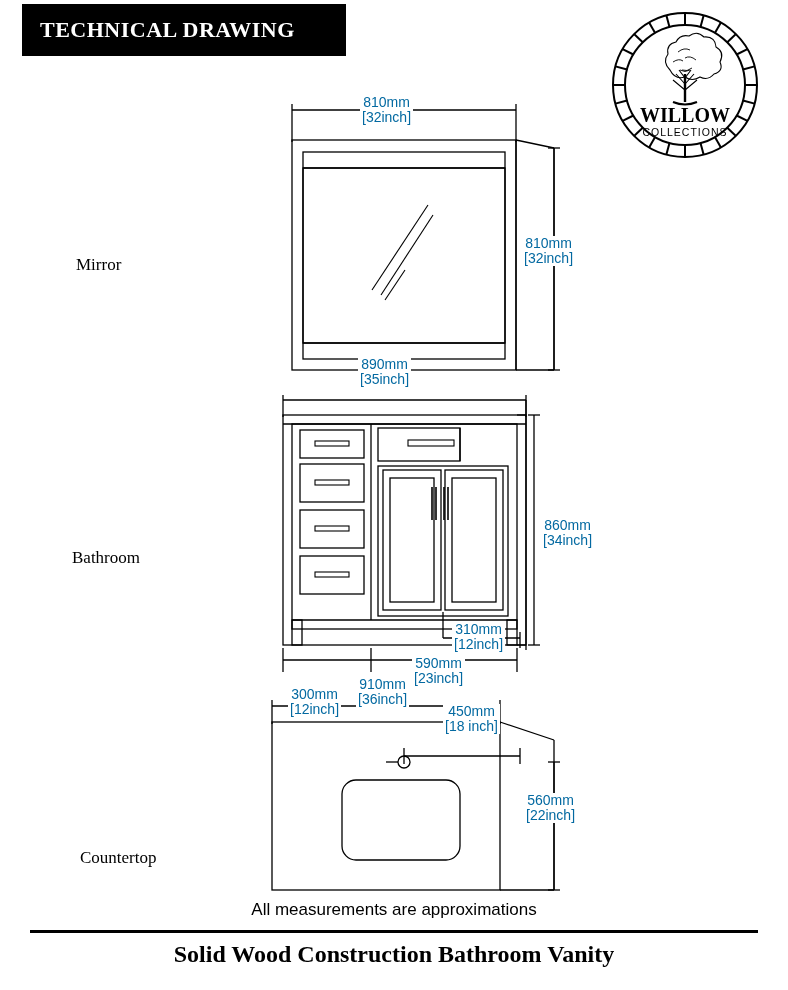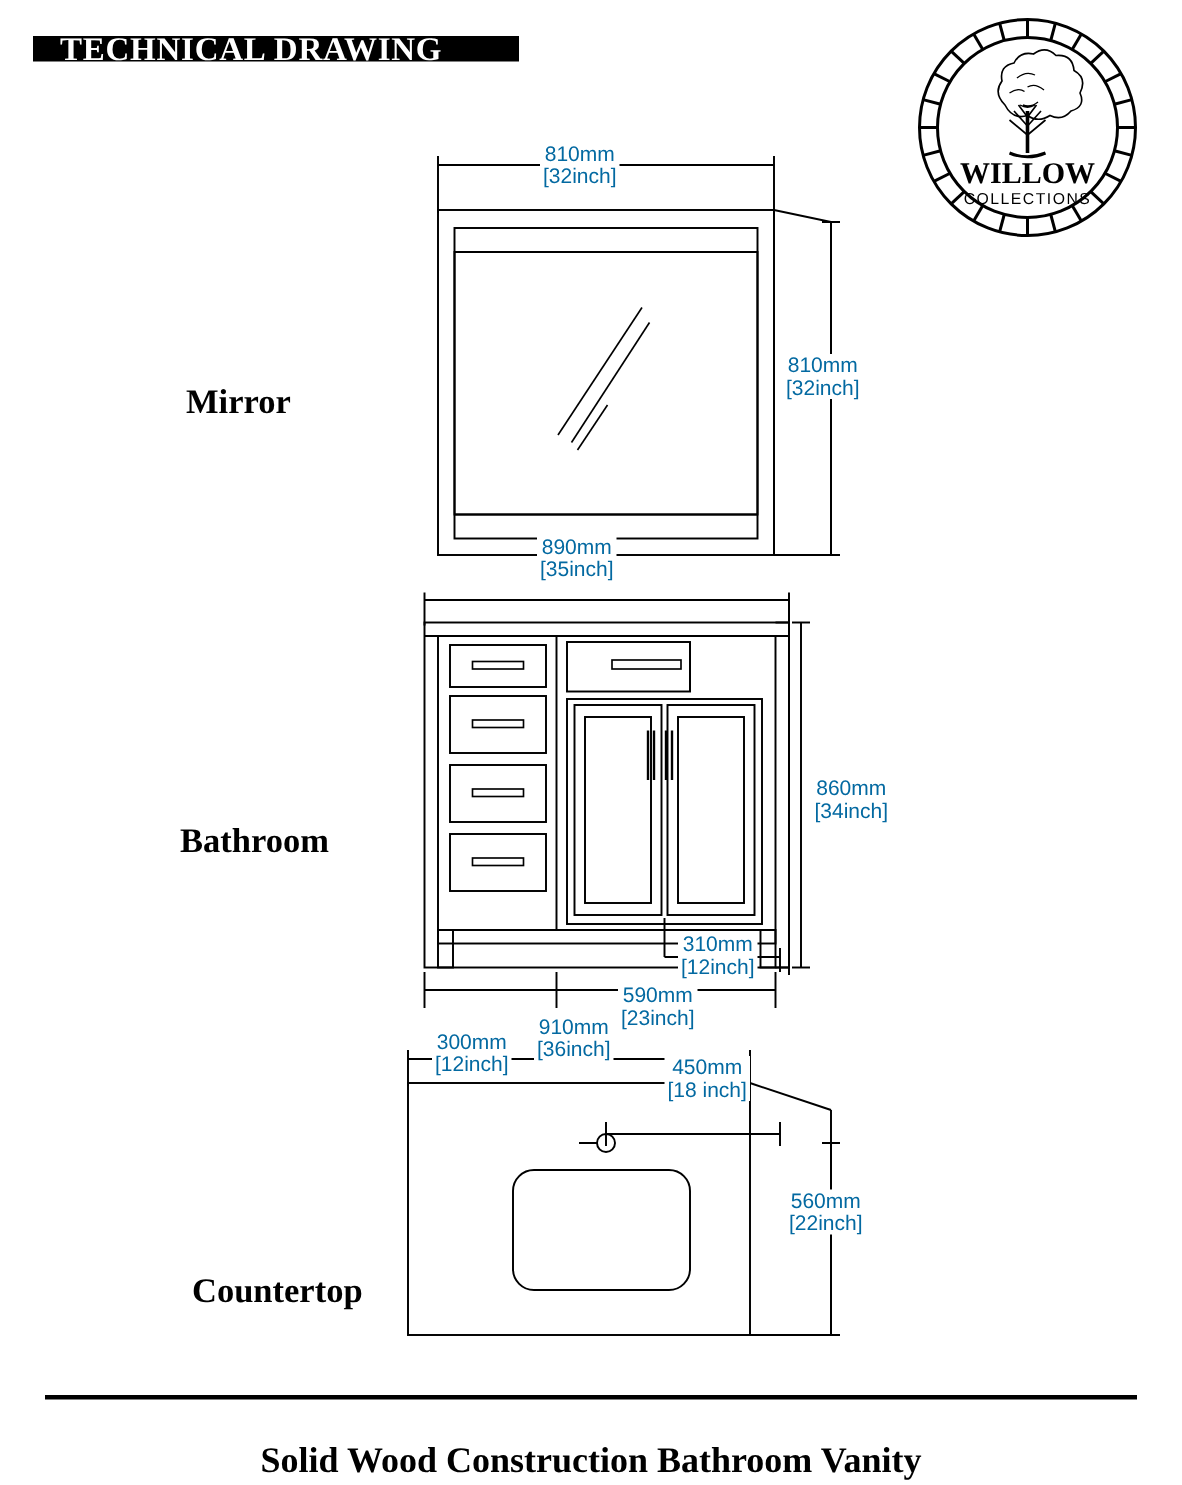--- a/index.html
+++ b/index.html
@@ -16,23 +16,23 @@
     width: 788px;
     height: 990px;
     background: #ffffff;
     overflow: hidden;
   }
 
   
   .header-banner {
     position: absolute;
     left: 22px;
-    top: 24px;
+    top: 4px;
     width: 324px;
-    height: 17px;
+    height: 52px;
     background: #000000;
     display: flex;
     align-items: center;
   }
   .header-banner .title {
     color: #ffffff;
     font-family: "Liberation Serif", serif;
     font-weight: bold;
     font-size: 22px;
     letter-spacing: 0.5px;
@@ -46,25 +46,24 @@
     top: 10px;
     width: 150px;
     height: 150px;
   }
   .logo svg { display: block; }
 
   
   .section-label {
     position: absolute;
     font-family: "Liberation Serif", serif;
-    font-weight: bold;
-    font-size: 23px;
+    font-weight: normal;
+    font-size: 17px;
     color: #000000;
     white-space: nowrap;
-    margin-left: 48px;
   }
   #label-mirror { left: 76px; top: 255px; }
   #label-cabinet { left: 72px; top: 548px; }
   #label-countertop { left: 80px; top: 848px; }
 
   
   #drawing {
     position: absolute;
     left: 0;
     top: 0;
@@ -110,21 +109,20 @@
   .footer-title {
     position: absolute;
     left: 0;
     right: 0;
     top: 941px;
     text-align: center;
     font-family: "Liberation Serif", serif;
     font-weight: bold;
     font-size: 24px;
     color: #000000;
-    margin-top: 20px;
   }
 </style>
 </head>
 <body>
 
 <div id="page">
 
   <div class="header-banner">
     <span class="title">TECHNICAL DRAWING</span>
   </div>
@@ -358,16 +356,17 @@
   <div class="dim" style="left:443px; top:704px;">
     <span class="mm">450mm</span>
     <span class="inch">[18 inch]</span>
   </div>
 
   <div class="dim" style="left:524px; top:793px;">
     <span class="mm">560mm</span>
     <span class="inch">[22inch]</span>
   </div>
 
+  <div class="approx-note">All measurements are approximations</div>
   <div class="footer-rule"></div>
   <div class="footer-title">Solid Wood Construction Bathroom Vanity</div>
 
 </div>
 
 </body></html>

